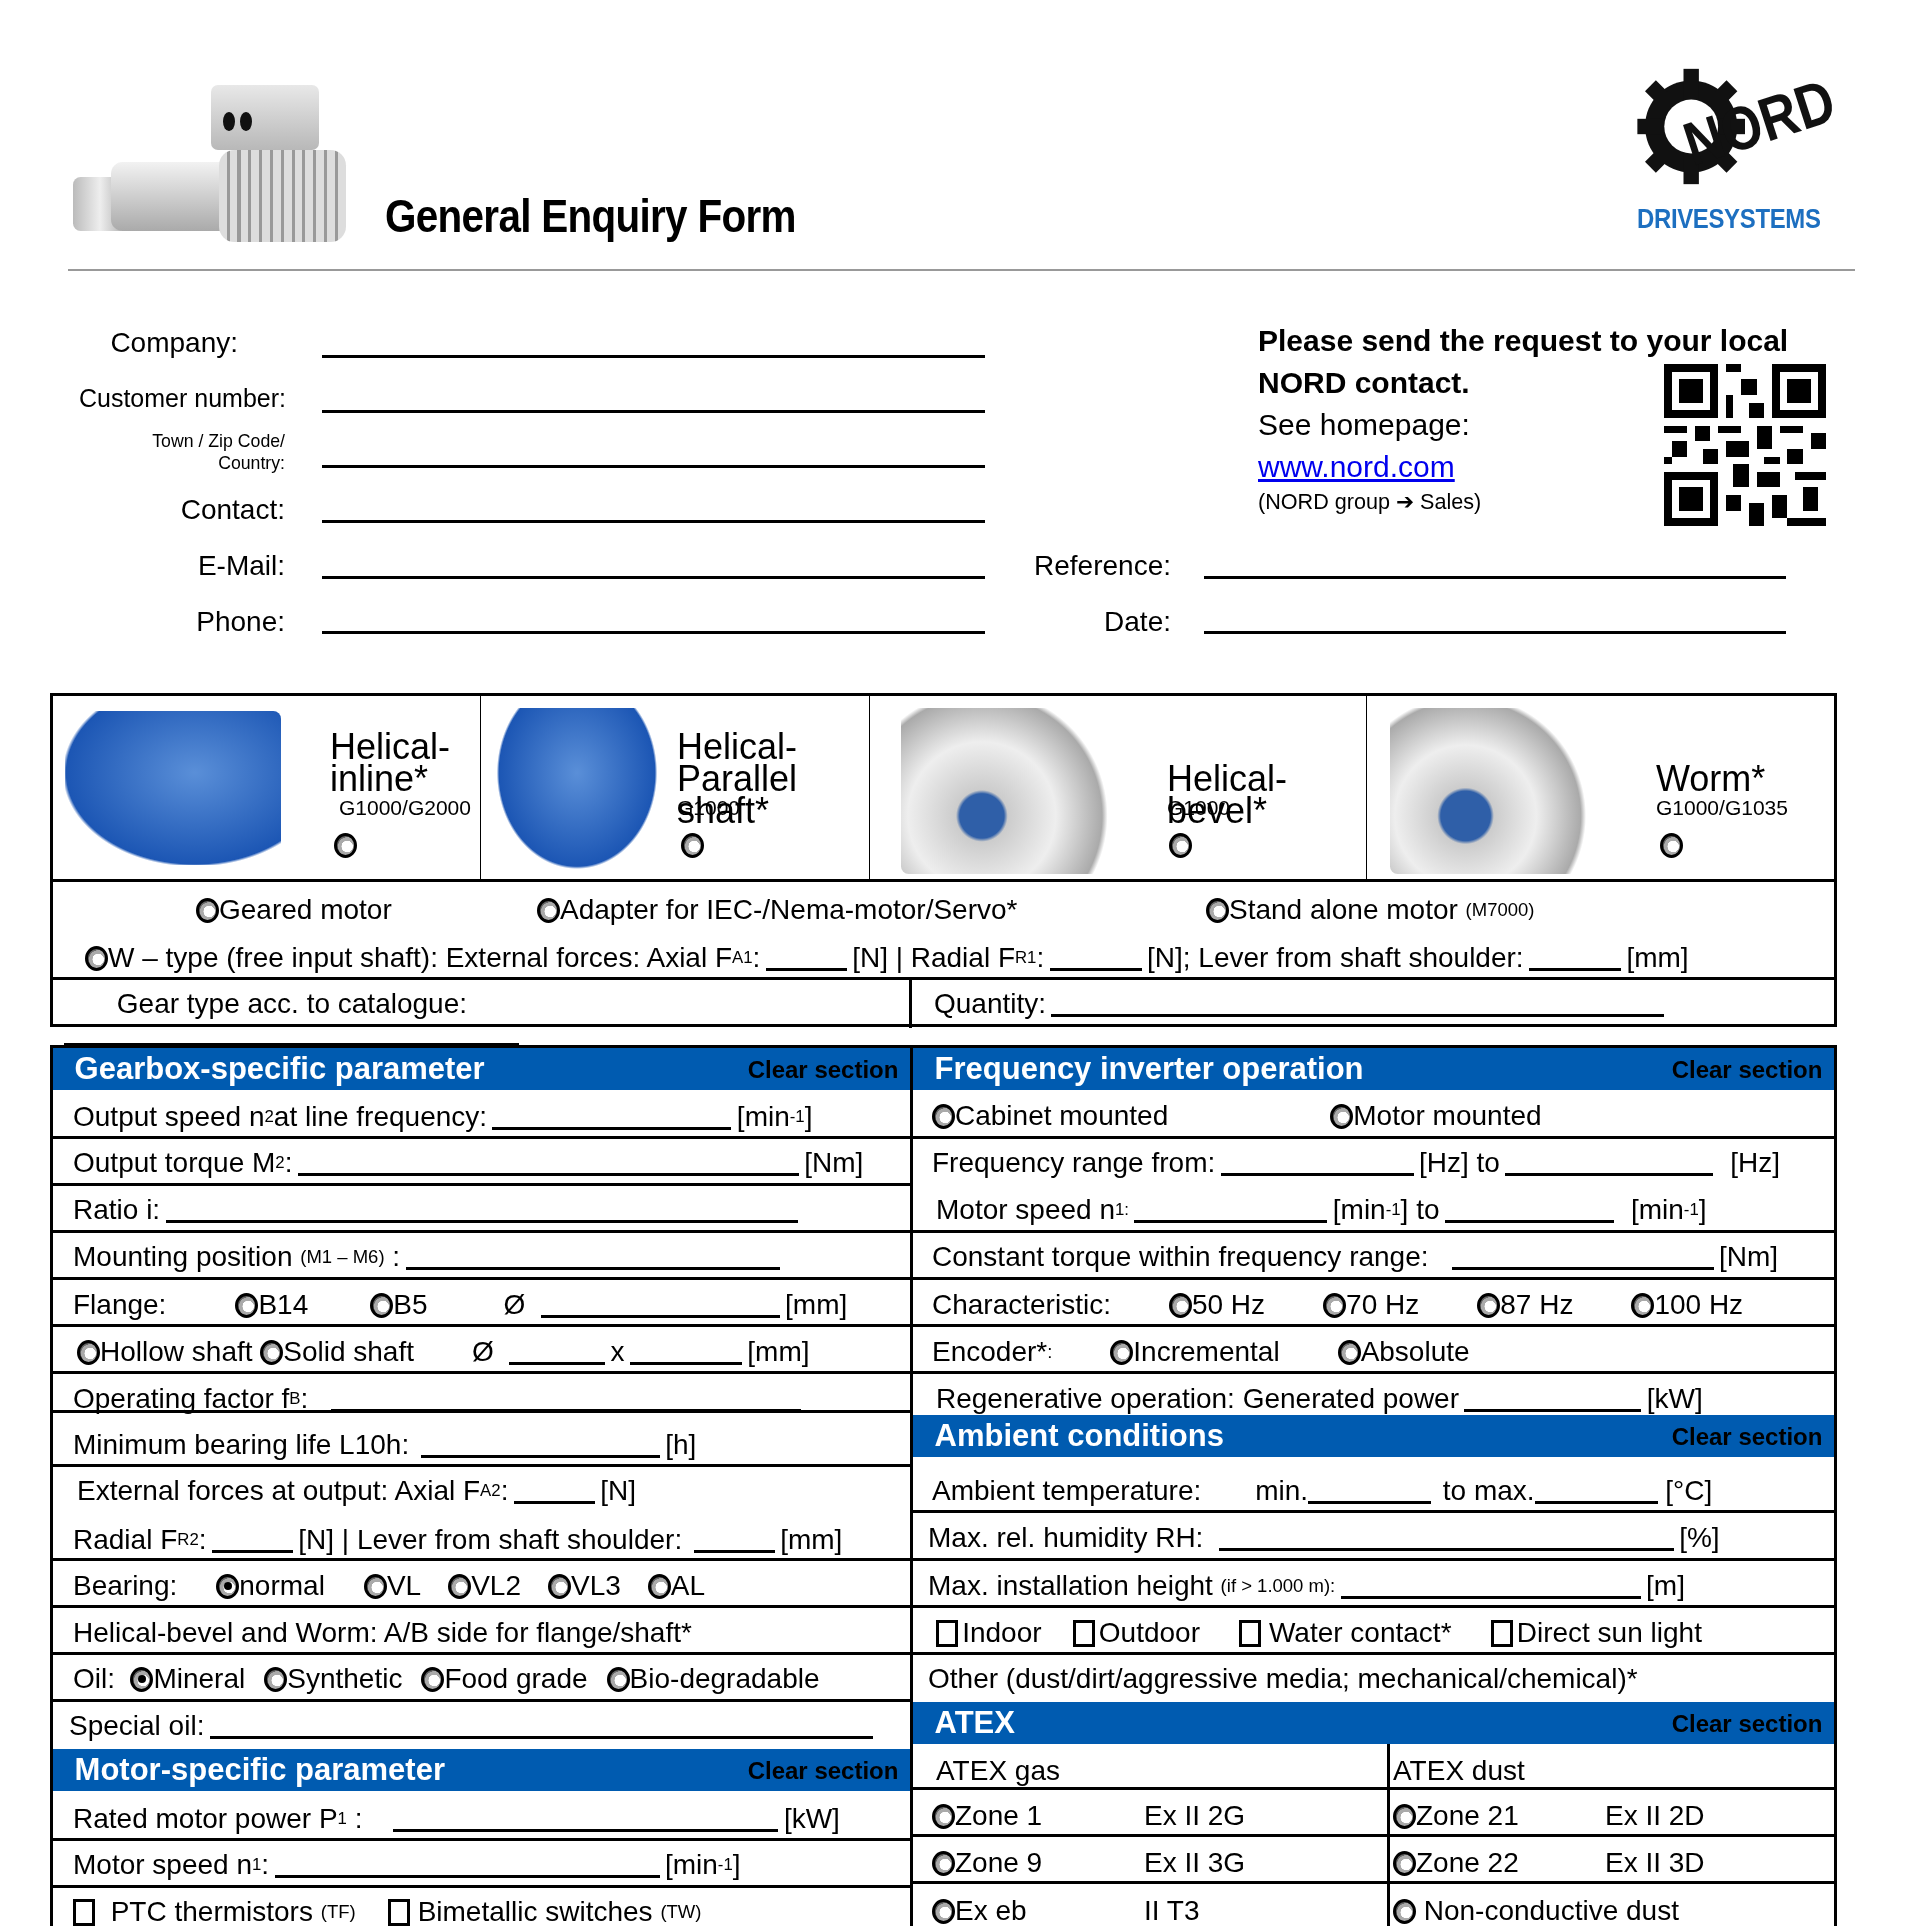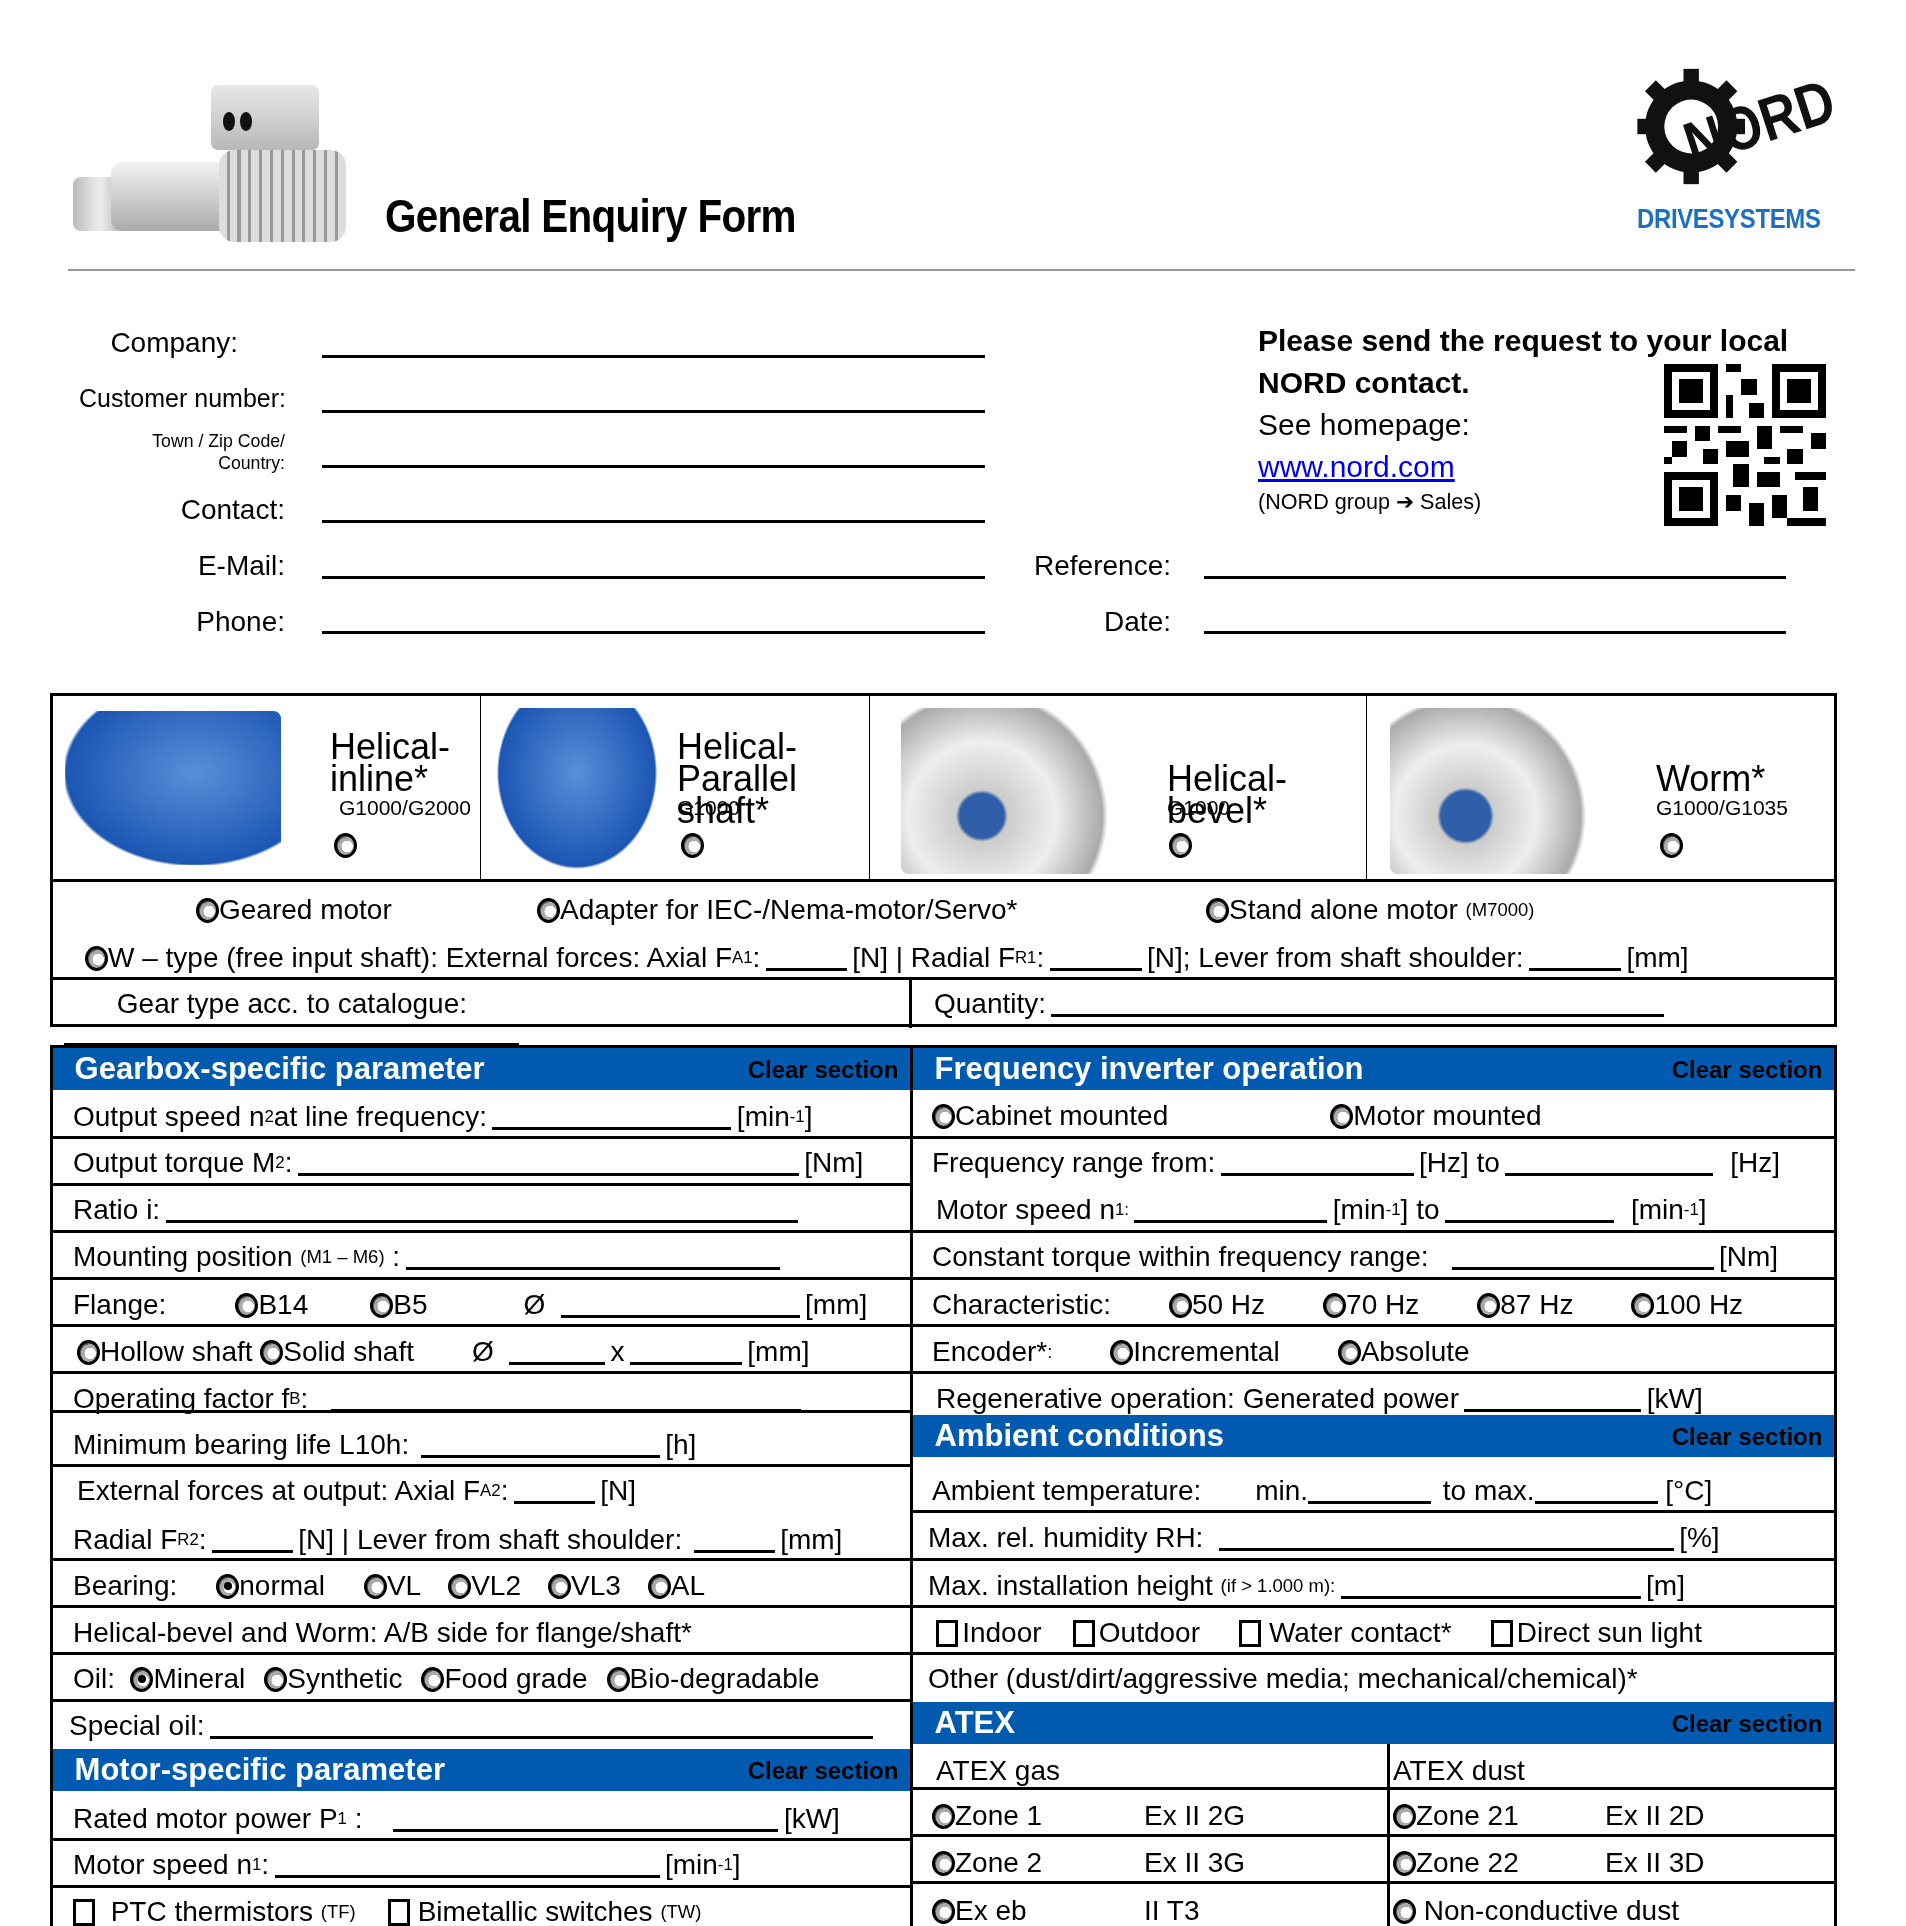--- a/index.html
+++ b/index.html
@@ -231,21 +231,21 @@
     <span class="blank" style="width:632px;"></span>
   </div>
 <div class="hline" style="left:53px;top:1230px;width:857px;"></div>
 <div class="row" style="left:73px;top:1241px;"><span>Mounting position</span>&nbsp;<span class="sub">(M1 – M6)</span>&nbsp;:<span class="blank" style="width:374px;"></span></div>
 <div class="hline" style="left:53px;top:1277px;width:857px;"></div>
 <div class="row" style="left:73px;top:1289px;">
     <span style="margin-right:69px;">Flange:</span>
     <span class="radio"></span>
     <span style="margin-right:62px;">B14</span>
     <span class="radio"></span>
-    <span style="margin-right:96px;">B5</span>
+    <span style="margin-right:76px;">B5</span>
     <span>Ø</span>
     <span class="blank" style="width:239px;margin-left:15.4px;"></span>
     <span>[mm]</span>
   </div>
 <div class="hline" style="left:53px;top:1324px;width:857px;"></div>
 <div class="row" style="left:77px;top:1336px;">
     <span class="radio"></span>
     <span style="margin-right:7.7px;">Hollow shaft</span>
     <span class="radio"></span>
     <span style="margin-right:58px;">Solid shaft</span>
@@ -430,21 +430,21 @@
     <span>Ex II 2G</span>
   </div>
 <div class="row" style="left:1393px;top:1800px;">
     <span class="radio"></span>
     <span style="width:189px;display:inline-block;">Zone 21</span>
     <span>Ex II 2D</span>
   </div>
 <div class="hline" style="left:913px;top:1834px;width:921px;"></div>
 <div class="row" style="left:932px;top:1847px;">
     <span class="radio"></span>
-    <span style="width:189px;display:inline-block;">Zone 2</span>
+    <span style="width:189px;display:inline-block;">Zone 9</span>
     <span>Ex II 3G</span>
   </div>
 <div class="row" style="left:1393px;top:1847px;">
     <span class="radio"></span>
     <span style="width:189px;display:inline-block;">Zone 22</span>
     <span>Ex II 3D</span>
   </div>
 <div class="hline" style="left:913px;top:1881px;width:921px;"></div>
 <div class="row" style="left:932px;top:1895px;">
     <span class="radio"></span>

